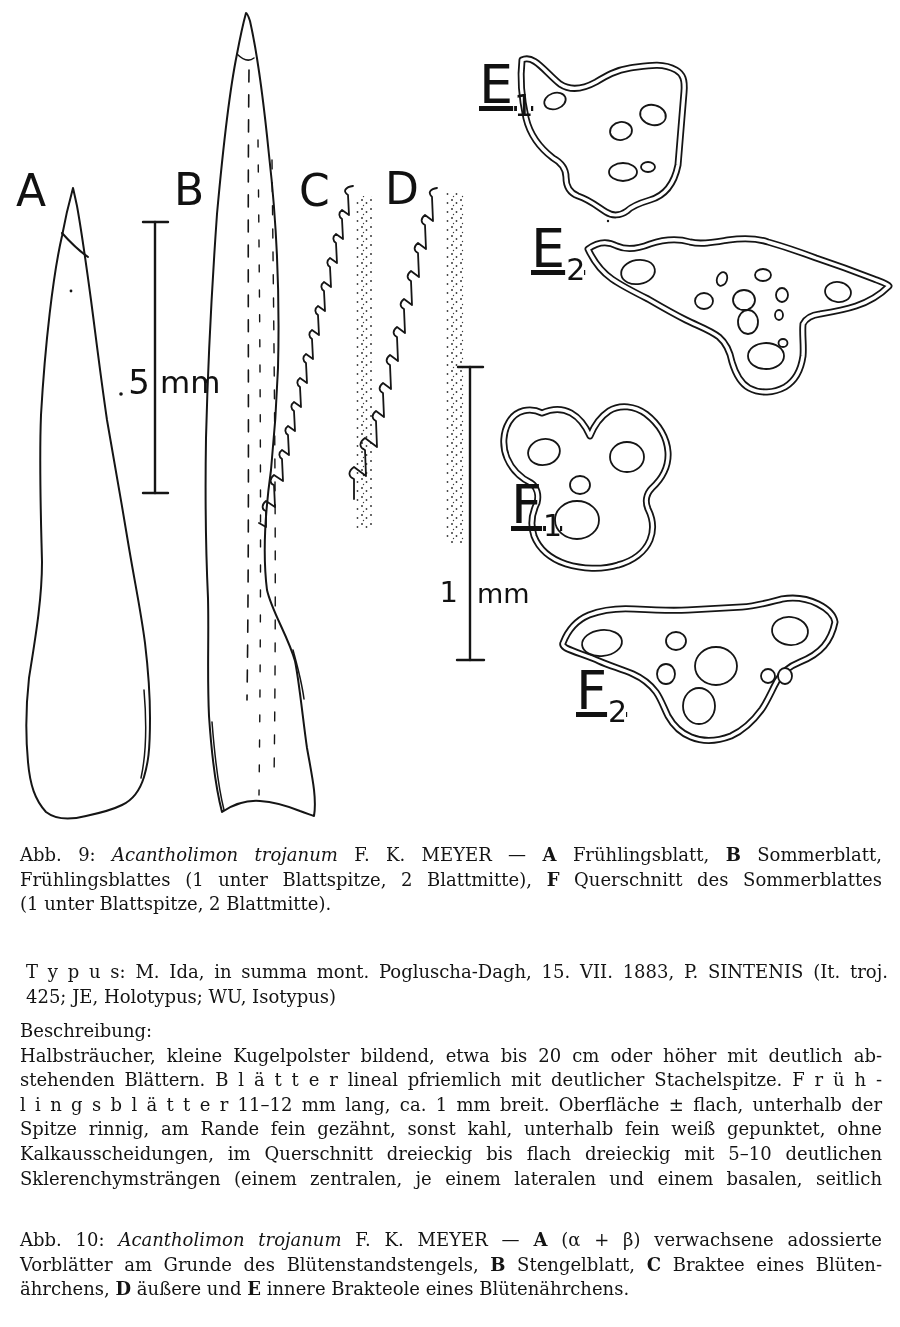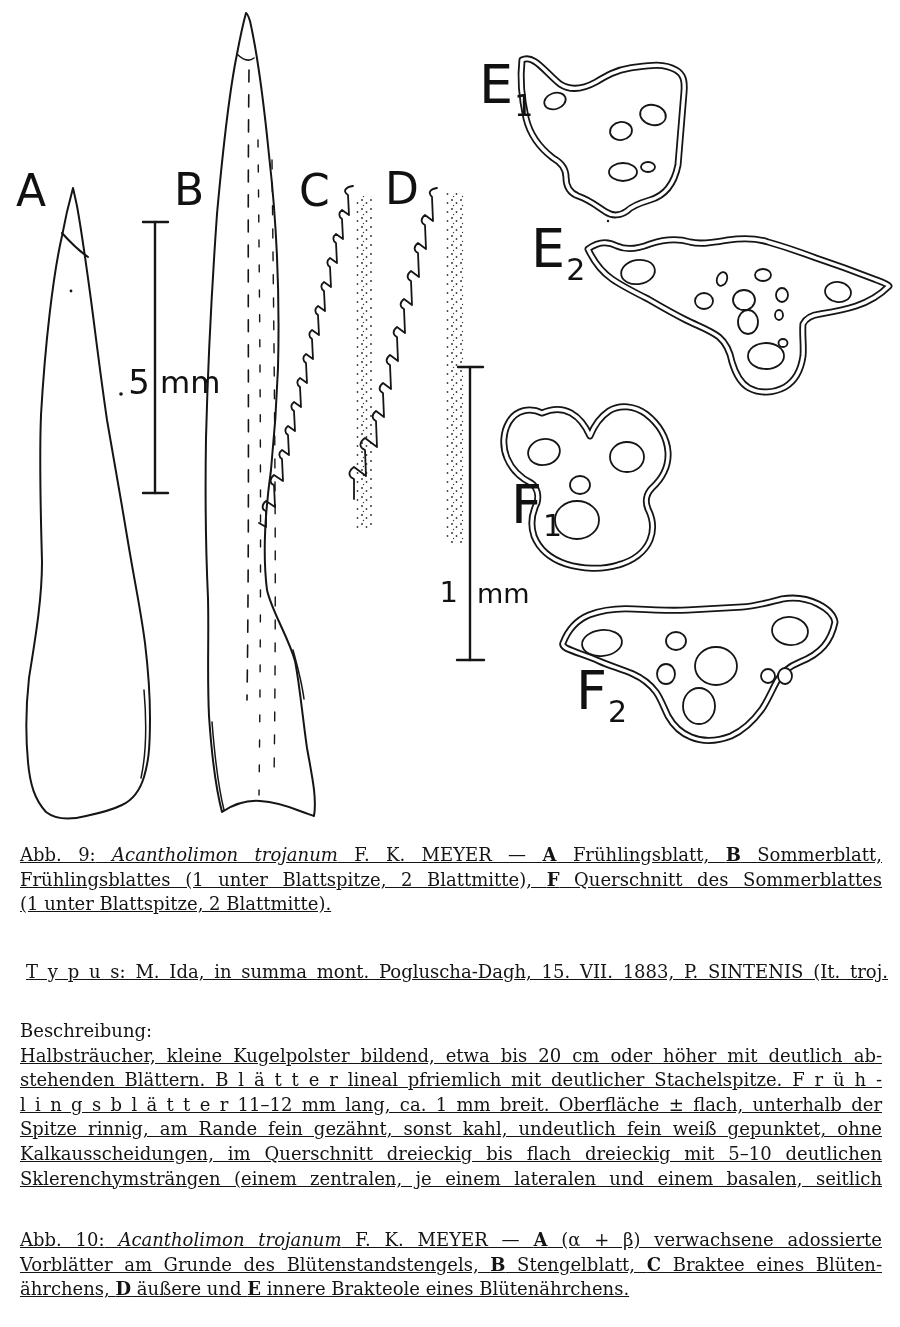--- a/index.html
+++ b/index.html
@@ -9,31 +9,31 @@
     font-family:"DejaVu Serif","Liberation Serif",serif;
   }
   #figure-area{position:absolute;left:0;top:0;width:900px;height:832px;}
   svg{display:block;}
   .fig-label{
     position:absolute;line-height:1;color:#111;
     font-family:"DejaVu Sans","Liberation Sans",sans-serif;
     letter-spacing:0;white-space:nowrap;
   }
   .lbl-main{font-size:44px;}
-  .lbl-big{font-size:54px;}
+  .lbl-big{font-size:54px;text-decoration:underline;}
   .sub{font-size:30px;vertical-align:-13px;margin-left:1px;}
   .scale-num{font-size:34px;font-family:"DejaVu Sans","Liberation Sans",sans-serif;}
   .scale-unit{font-size:31px;font-family:"DejaVu Sans","Liberation Sans",sans-serif;}
   .scale-num.small{font-size:29px;}
   .scale-unit.small{font-size:27px;}
   .textblock{
     position:absolute;left:20px;width:862px;
     font-size:18px;line-height:24.6px;
   }
-  .cap-line{text-align:justify;text-align-last:justify;text-decoration:underline;}
+  .cap-line{text-align:justify;text-align-last:justify;}
   .cap-line.last{text-align:left;text-align-last:auto;}
   .heading-line{text-align:left;}
 </style>
 </head>
 <body>
 
 <div id="figure-area">
 
   <svg width="900" height="832" viewBox="0 0 900 832">
     <defs>
@@ -167,28 +167,29 @@
 </div>
 
 <div class="textblock" style="top:843px;">
   <div class="cap-line"><span>Abb. 9:</span><span> </span><span style="font-style: italic;">Acantholimon trojanum</span><span> F. K. MEYER — </span><span style="font-weight: bold;">A</span><span> Frühlingsblatt, </span><span style="font-weight: bold;">B</span><span> Sommerblatt,</span></div>
   <div class="cap-line"><span>Frühlingsblattes (1 unter Blattspitze, 2 Blattmitte), </span><span style="font-weight: bold;">F</span><span> Querschnitt des Sommerblattes</span></div>
   <div class="cap-line last"><span>(1 unter Blattspitze, 2 Blattmitte).</span></div>
 </div>
 
 <div class="textblock" style="top:960px;margin-left:6px;">
   <div class="cap-line"><span>T y p u s: M. Ida, in summa mont. Pogluscha-Dagh, 15. VII. 1883, P. SINTENIS (It. troj.</span></div>
+  <div class="cap-line last"><span>425; JE, Holotypus; WU, Isotypus)</span></div>
 </div>
 
 <div class="textblock" style="top:1019px;">
   <div class="heading-line">Beschreibung:</div>
   <div class="cap-line"><span>Halbsträucher, kleine Kugelpolster bildend, etwa bis 20 cm oder höher mit deutlich ab-</span></div>
   <div class="cap-line"><span>stehenden Blättern. B l ä t t e r lineal pfriemlich mit deutlicher Stachelspitze. F r ü h -</span></div>
   <div class="cap-line"><span>l i n g s b l ä t t e r 11–12 mm lang, ca. 1 mm breit. Oberfläche ± flach, unterhalb der</span></div>
-  <div class="cap-line"><span>Spitze rinnig, am Rande fein gezähnt, sonst kahl, undeutlich fein weiß gepunktet, ohne</span></div>
+  <div class="cap-line"><span>Spitze rinnig, am Rande fein gezähnt, sonst kahl, unterhalb fein weiß gepunktet, ohne</span></div>
   <div class="cap-line"><span>Kalkausscheidungen, im Querschnitt dreieckig bis flach dreieckig mit 5–10 deutlichen</span></div>
   <div class="cap-line"><span>Sklerenchymsträngen (einem zentralen, je einem lateralen und einem basalen, seitlich</span></div>
 </div>
 
 <div class="textblock" style="top:1228px;">
   <div class="cap-line"><span>Abb. 10:</span><span> </span><span style="font-style: italic;">Acantholimon trojanum</span><span> F. K. MEYER — </span><span style="font-weight: bold;">A</span><span> (α + β) verwachsene adossierte</span></div>
   <div class="cap-line"><span>Vorblätter am Grunde des Blütenstandstengels, </span><span style="font-weight: bold;">B</span><span> Stengelblatt, </span><span style="font-weight: bold;">C</span><span> Braktee eines Blüten-</span></div>
   <div class="cap-line last"><span>ährchens, </span><span style="font-weight: bold;">D</span><span> äußere und </span><span style="font-weight: bold;">E</span><span> innere Brakteole eines Blütenährchens.</span></div>
 </div>
 

